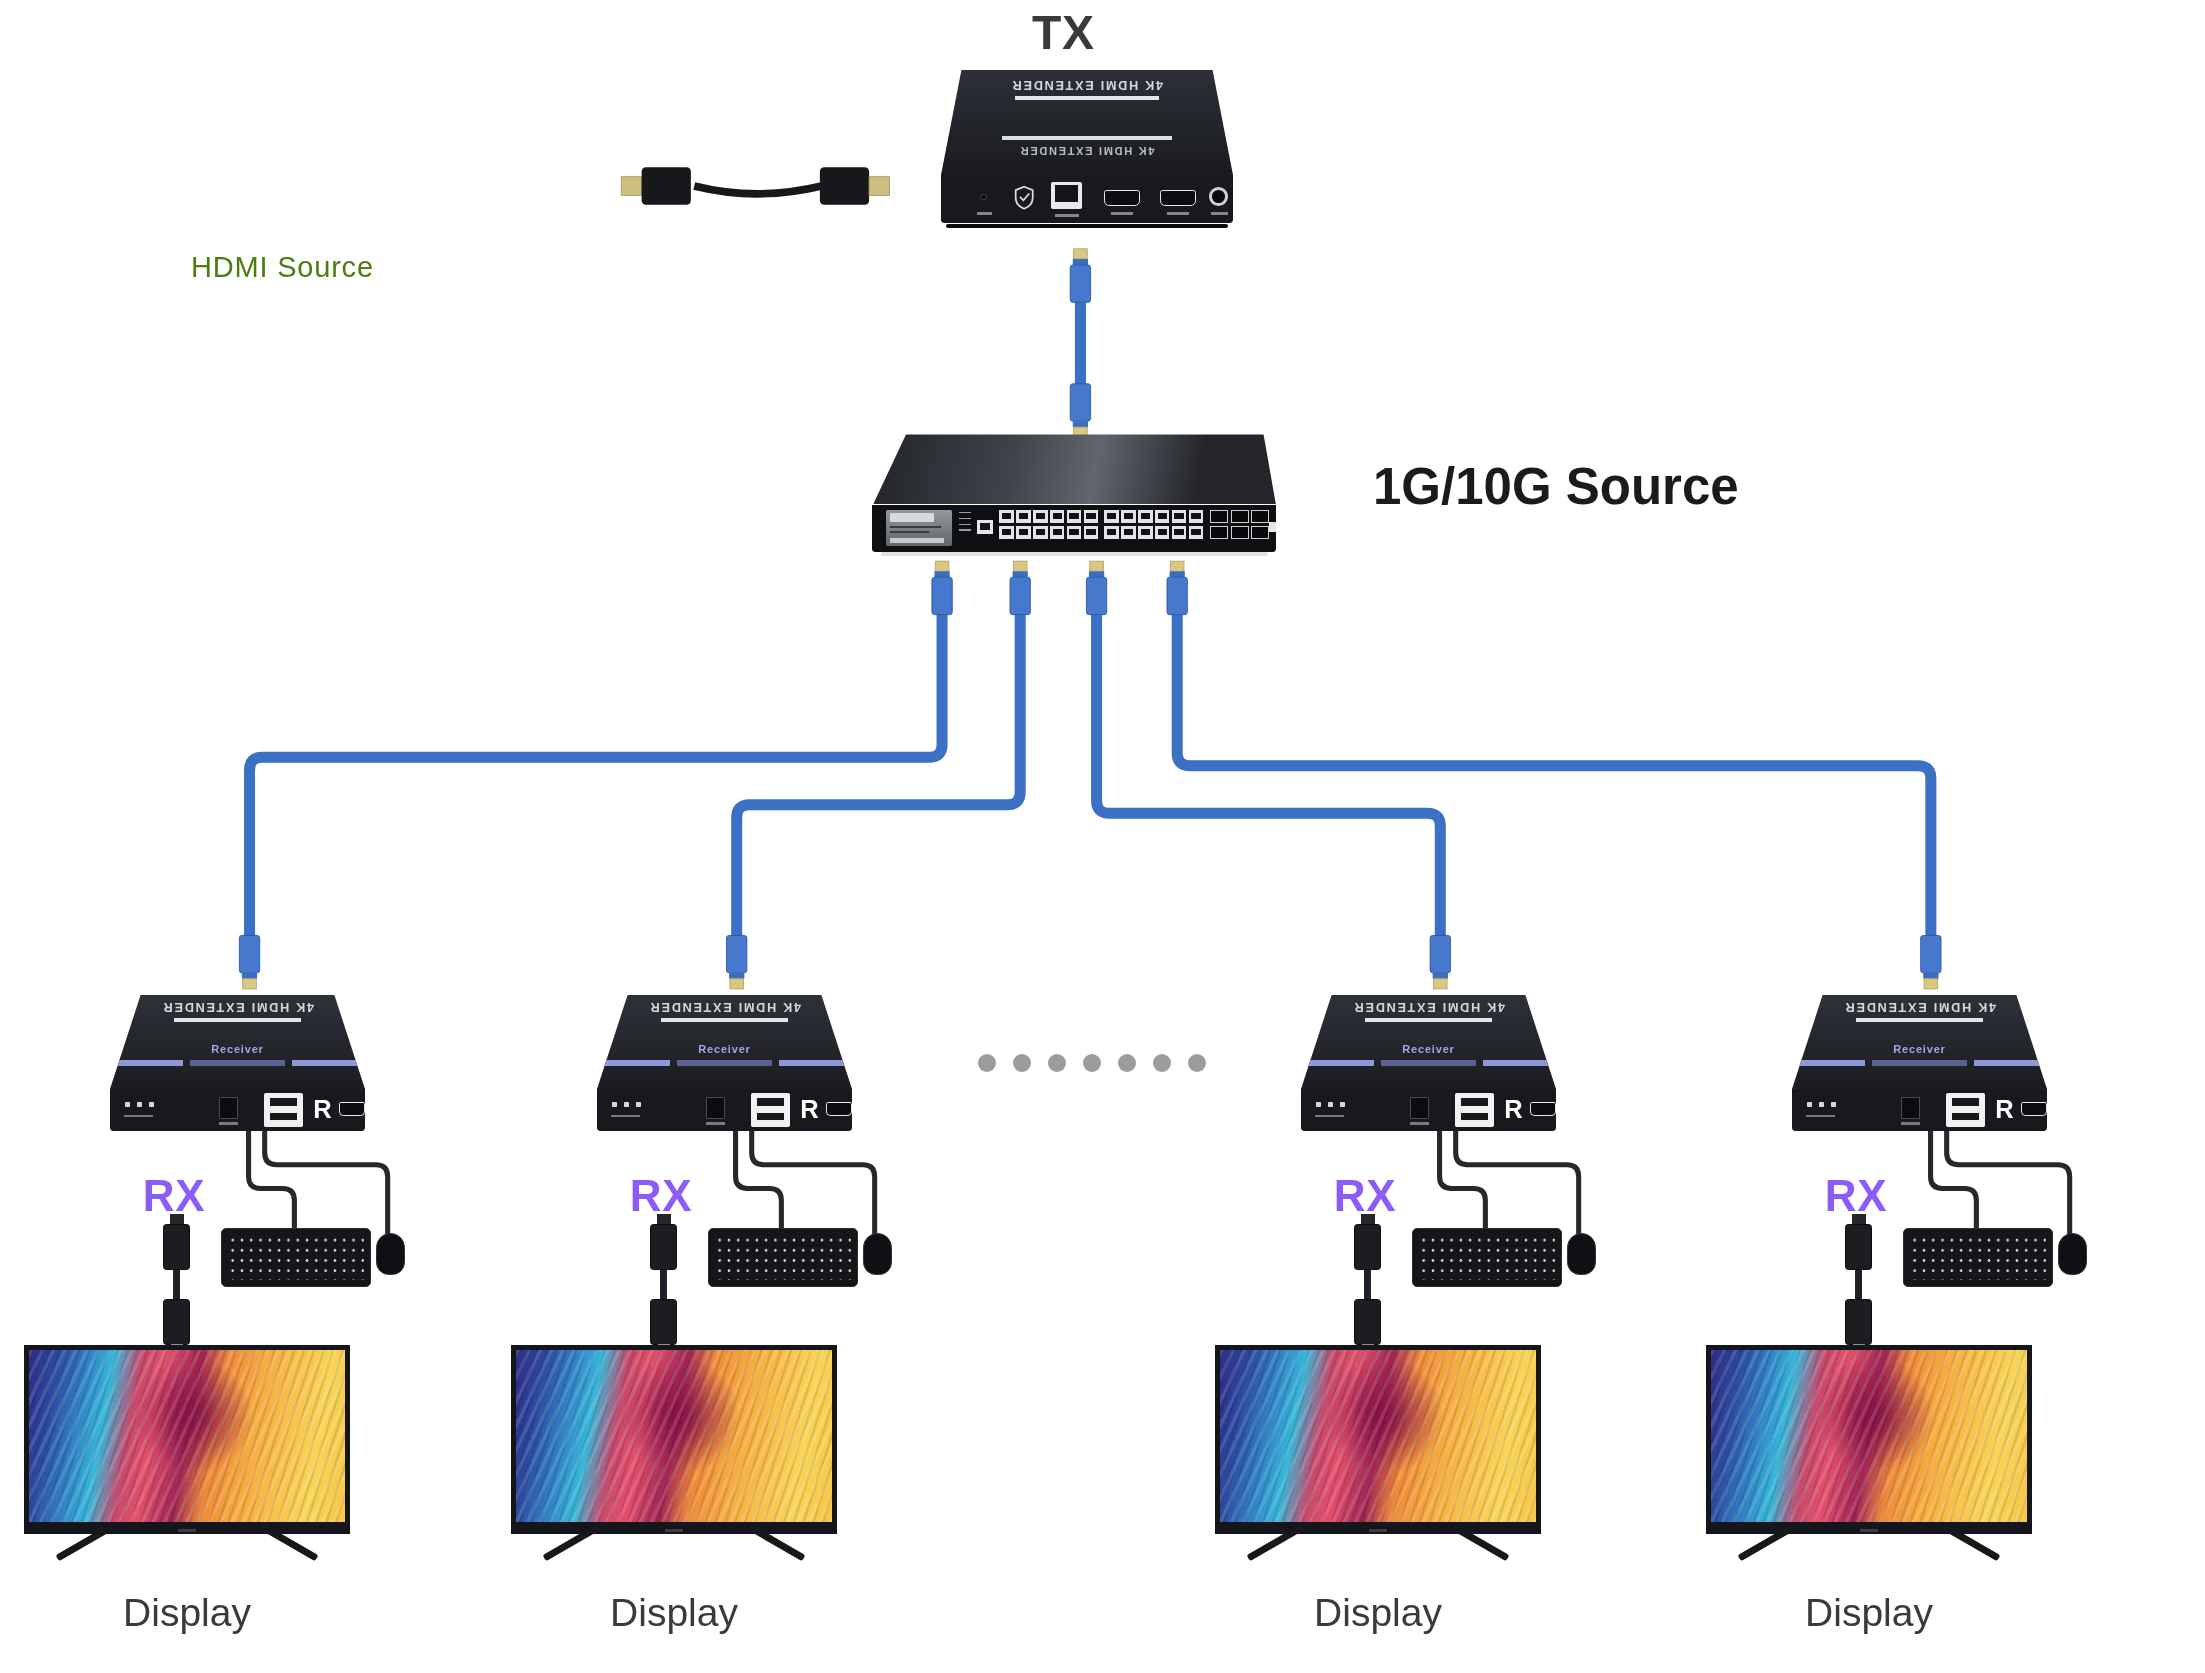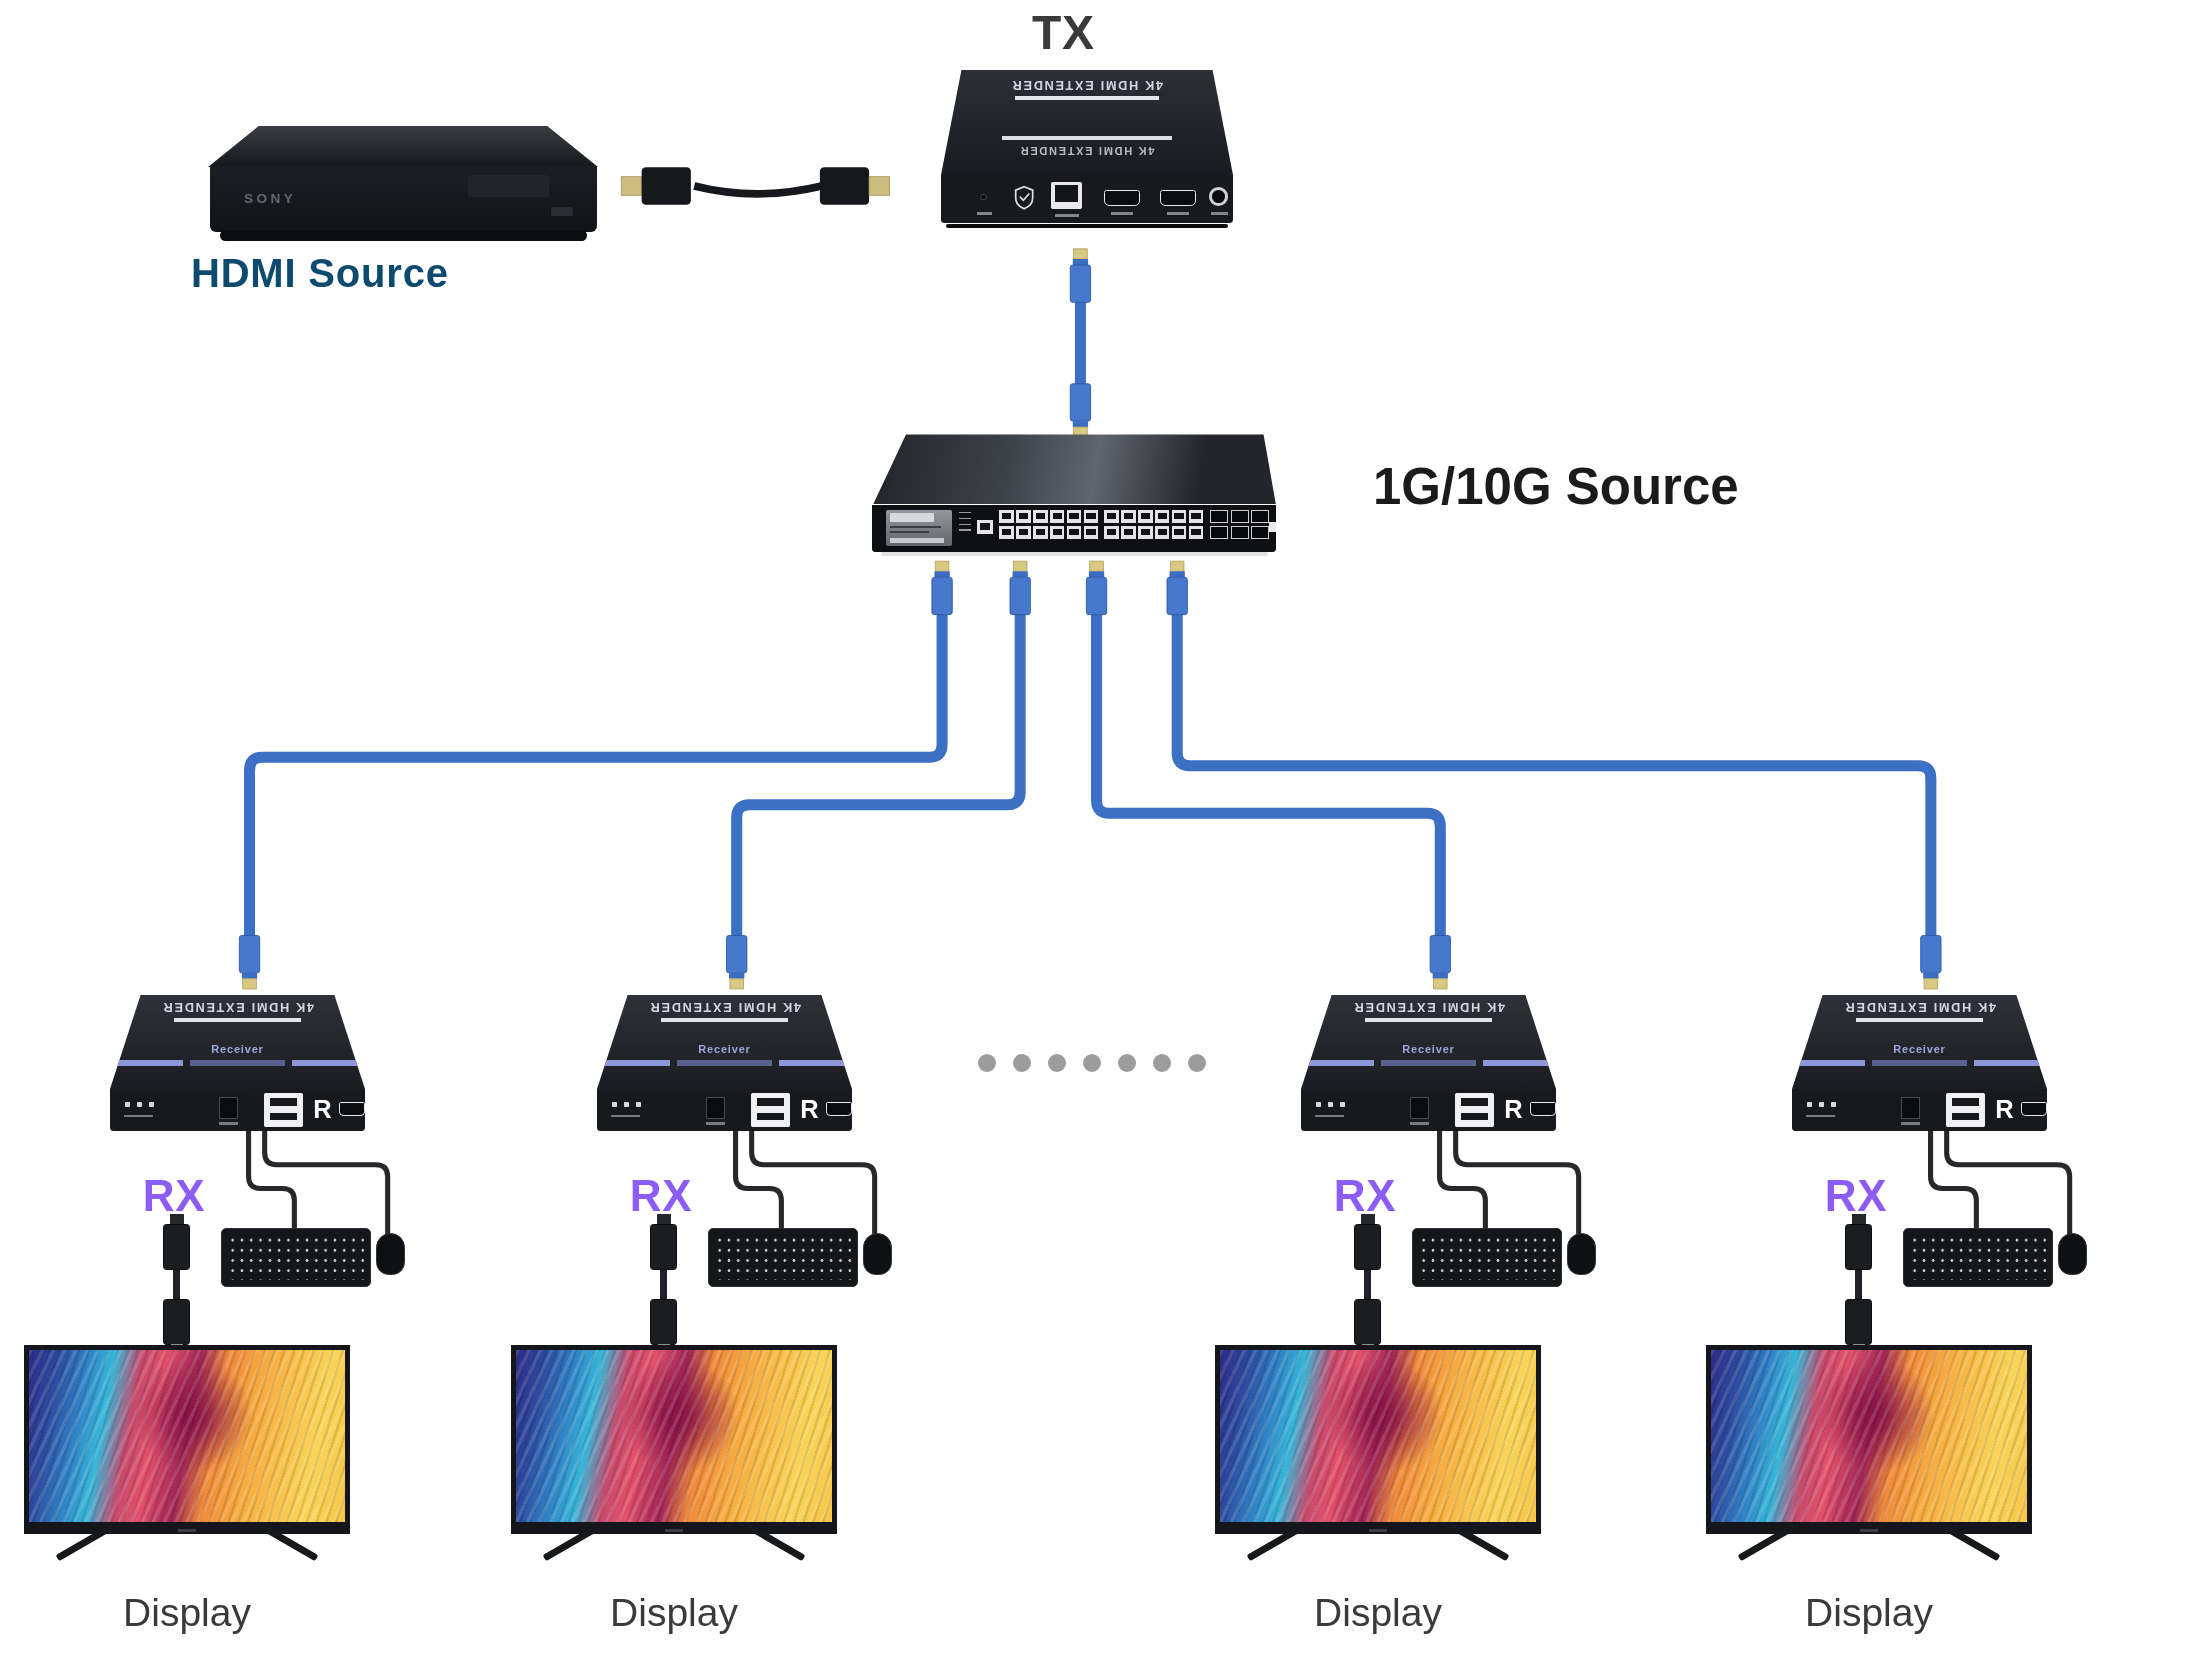--- a/index.html
+++ b/index.html
@@ -4,21 +4,21 @@
 <style>
   html,body{margin:0;padding:0;background:#fff;}
   #stage{position:relative;width:2205px;height:1674px;background:#ffffff;
          font-family:"Liberation Sans",sans-serif;overflow:hidden;}
   #stage *{box-sizing:border-box;}
   .abs{position:absolute;}
 
   
   .dev-label{position:absolute;color:#3a3a3a;font-weight:700;letter-spacing:0.8px;text-align:left;}
   #tx-label{left:1032px;top:5.1px;width:110px;font-size:48px;}
-  #source-label{left:191px;top:251px;width:399px;font-size:40px;font-weight:700;color:#0c4a6e;}
+  #source-label{left:191px;top:251px;width:399px;font-size:29px;font-weight:400;color:#4d7c0f;}
   #switch-label{left:1373px;top:457px;width:475px;font-size:51px;font-weight:600;color:#1b1b1b;text-align:left;letter-spacing:0;}
   #distance-label{left:1307px;top:647px;width:509px;font-size:54px;font-weight:700;color:#57b6ce;text-align:left;letter-spacing:0;}
 
   
   #dots{position:absolute;left:978px;top:1054px;display:flex;gap:17px;}
   #dots i{width:18px;height:18px;border-radius:50%;background:#9c9c9c;display:block;}
 
   
   #source{left:208px;top:126px;width:390px;height:119px;}
   #source .top{position:absolute;left:0;top:0;width:100%;height:41px;
@@ -171,28 +171,20 @@
 
     <g>
       <path d="M818 219 C 866 231, 918 231, 968 219" stroke="#17181b" stroke-width="9" fill="none"></path>
       <rect x="732" y="208" width="24" height="22" fill="#cdbd7e" stroke="#a8975c"></rect>
       <rect x="756" y="197" width="58" height="44" rx="5" fill="#17181b"></rect>
       <rect x="966" y="197" width="58" height="44" rx="5" fill="#17181b"></rect>
       <rect x="1024" y="208" width="24" height="22" fill="#cdbd7e" stroke="#a8975c"></rect>
     </g>
   </svg>
 
-  <div id="source" class="abs">
-    <div class="top"></div>
-    <div class="front"></div>
-    <div class="tray"></div>
-    <div class="brand">SONY</div>
-    <div class="pwr"></div>
-    <div class="base"></div>
-  </div>
   <div id="source-label" class="dev-label">HDMI Source</div>
 
   <div id="tx-label" class="dev-label">TX</div>
   <div id="tx-unit" class="abs">
     <div class="top">
       <div class="mrow1"><span class="mark">4K HDMI EXTENDER</span></div>
       <div class="mbar1"></div>
       <div class="mbar2"></div>
       <div class="mrow2"><span class="mark">4K HDMI EXTENDER</span></div>
     </div>

